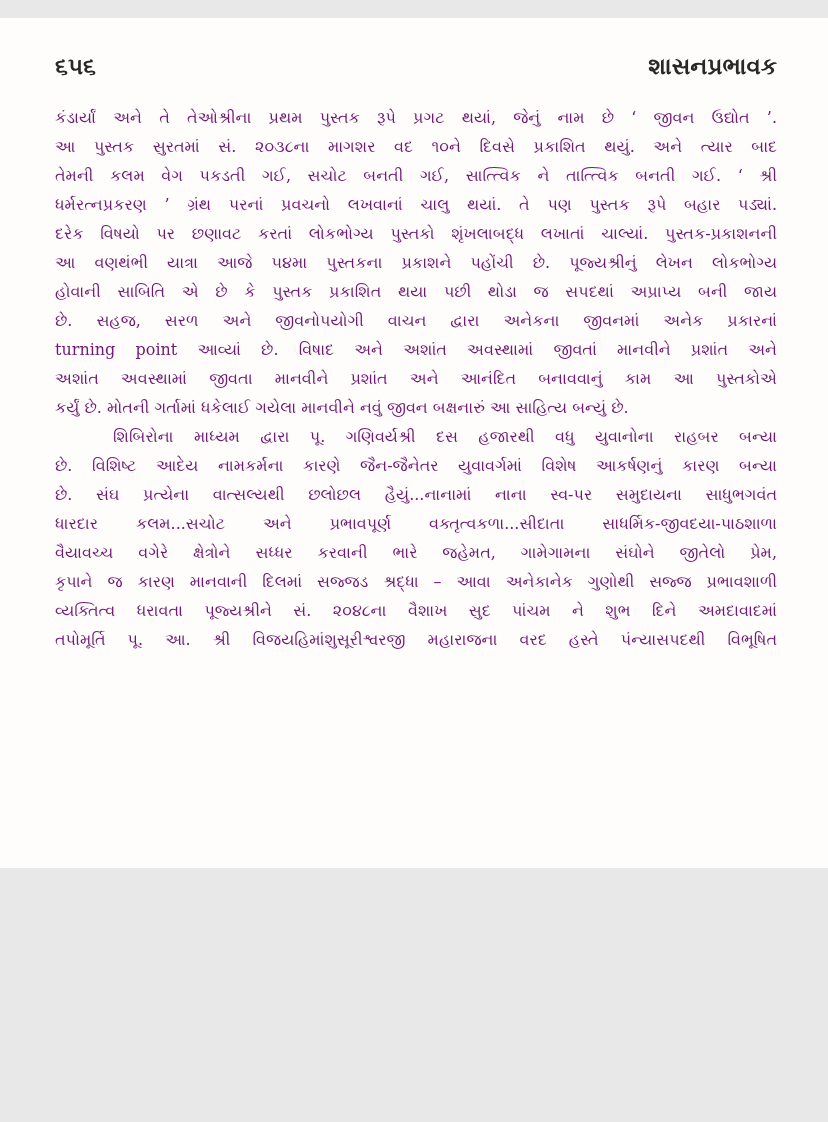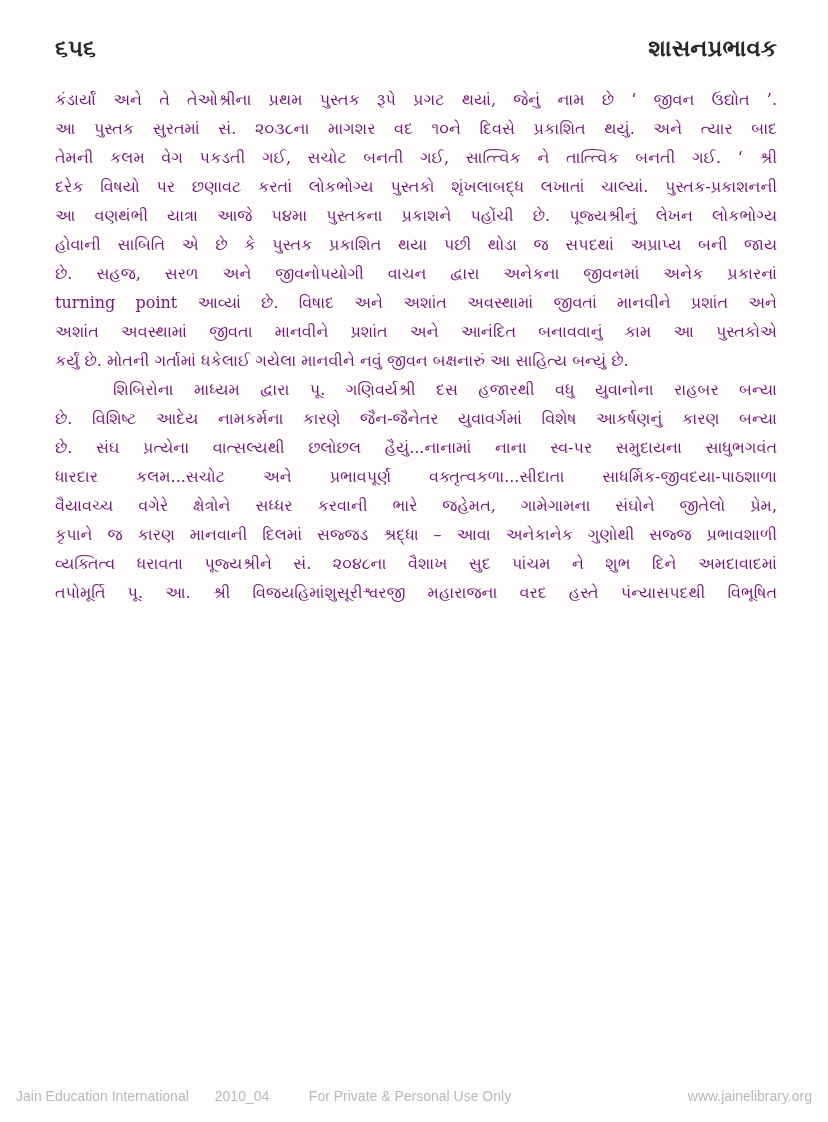--- a/index.html
+++ b/index.html
@@ -1,20 +1,20 @@
 <!DOCTYPE html>
 <html><head>
 <meta charset="utf-8">
 <style>
   html, body { margin: 0; padding: 0; background: #e8e8e8; }
   .page {
     position: relative;
     width: 828px;
-    height: 1122px;
-    margin: 0 auto;
+    height: 850px;
+    margin: 18px auto;
     background: #fefdfb;
     overflow: hidden;
     font-family: "DejaVu Serif", "Liberation Serif", serif;
     color: #262424;
   }
   
   .runhead {
     position: absolute;
     top: 34px; left: 55px; right: 51px;
     display: flex;
@@ -69,20 +69,21 @@
     <span>૬૫૬</span>
     <span>શાસનપ્રભાવક</span>
   </div>
 
   <div class="textblock">
 
     <div class="para">
         <div class="tline first">કંડાર્યાં અને તે તેઓશ્રીના પ્રથમ પુસ્તક રૂપે પ્રગટ થયાં, જેનું નામ છે ‘ જીવન ઉદ્યોત ’.</div>
         <div class="tline">આ પુસ્તક સુરતમાં સં. ૨૦૩૮ના માગશર વદ ૧૦ને દિવસે પ્રકાશિત થયું. અને ત્યાર બાદ</div>
         <div class="tline">તેમની કલમ વેગ પકડતી ગઈ, સચોટ બનતી ગઈ, સાત્ત્વિક ને તાત્ત્વિક બનતી ગઈ. ‘ શ્રી</div>
+        <div class="tline">ધર્મરત્નપ્રકરણ ’ ગ્રંથ પરનાં પ્રવચનો લખવાનાં ચાલુ થયાં. તે પણ પુસ્તક રૂપે બહાર પડ્યાં.</div>
         <div class="tline">દરેક વિષયો પર છણાવટ કરતાં લોકભોગ્ય પુસ્તકો શૃંખલાબદ્ધ લખાતાં ચાલ્યાં. પુસ્તક-પ્રકાશનની</div>
         <div class="tline">આ વણથંભી યાત્રા આજે ૫૪મા પુસ્તકના પ્રકાશને પહોંચી છે. પૂજ્યશ્રીનું લેખન લોકભોગ્ય</div>
         <div class="tline">હોવાની સાબિતિ એ છે કે પુસ્તક પ્રકાશિત થયા પછી થોડા જ સપદથાં અપ્રાપ્ય બની જાય</div>
         <div class="tline">છે. સહજ, સરળ અને જીવનોપયોગી વાચન દ્વારા અનેકના જીવનમાં અનેક પ્રકારનાં</div>
         <div class="tline">turning point આવ્યાં છે. વિષાદ અને અશાંત અવસ્થામાં જીવતાં માનવીને પ્રશાંત અને</div>
         <div class="tline">અશાંત અવસ્થામાં જીવતા માનવીને પ્રશાંત અને આનંદિત બનાવવાનું કામ આ પુસ્તકોએ</div>
         <div class="tline last">કર્યું છે. મોતની ગર્તામાં ધકેલાઈ ગયેલા માનવીને નવું જીવન બક્ષનારું આ સાહિત્ય બન્યું છે.</div>
       </div>
 
     <div class="para indent">

